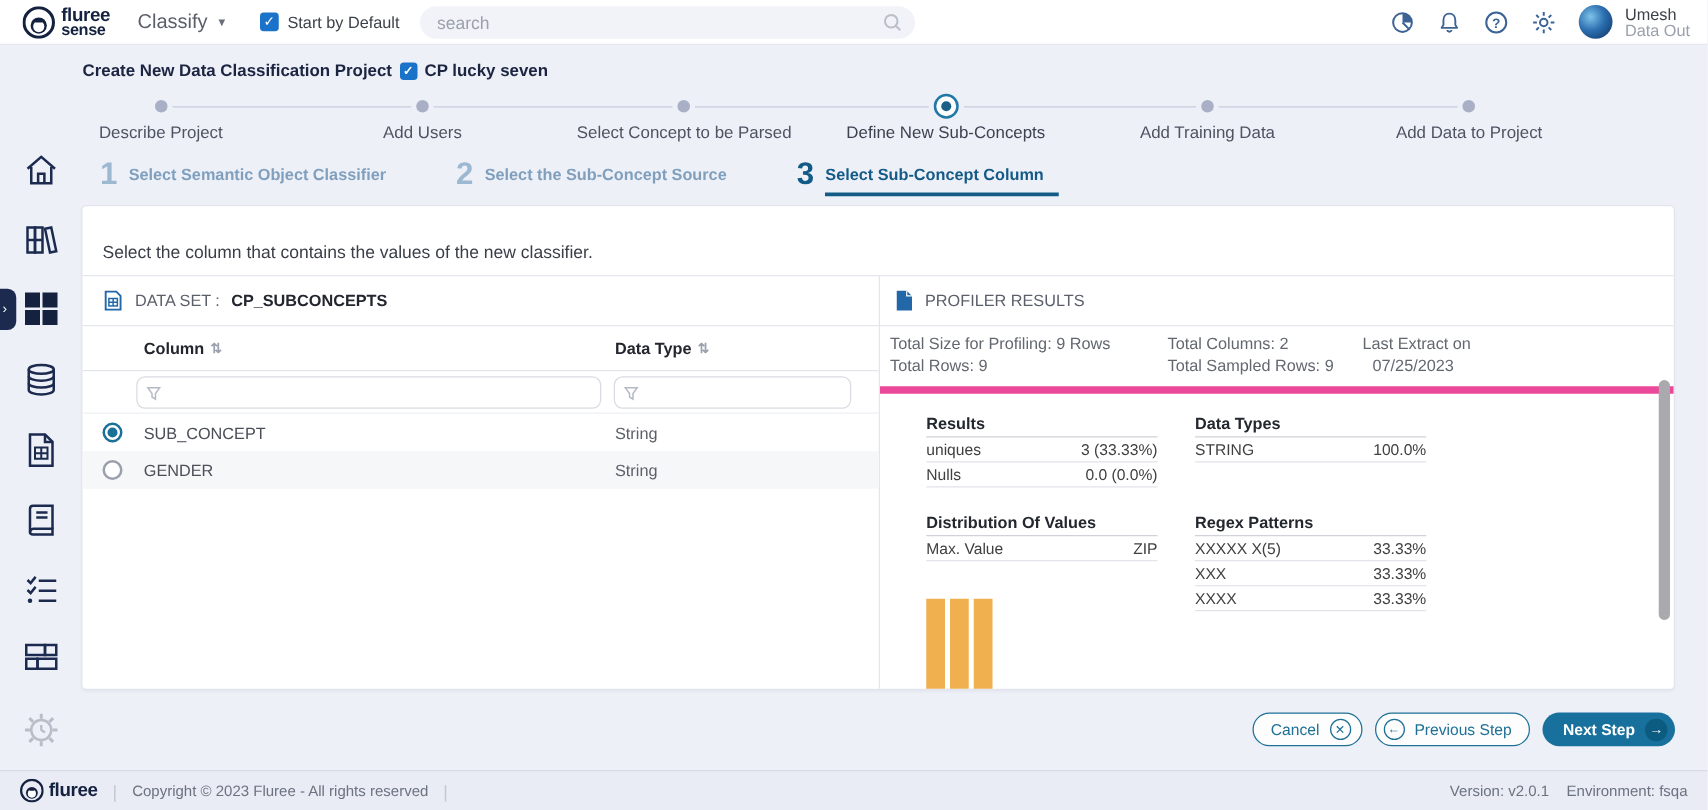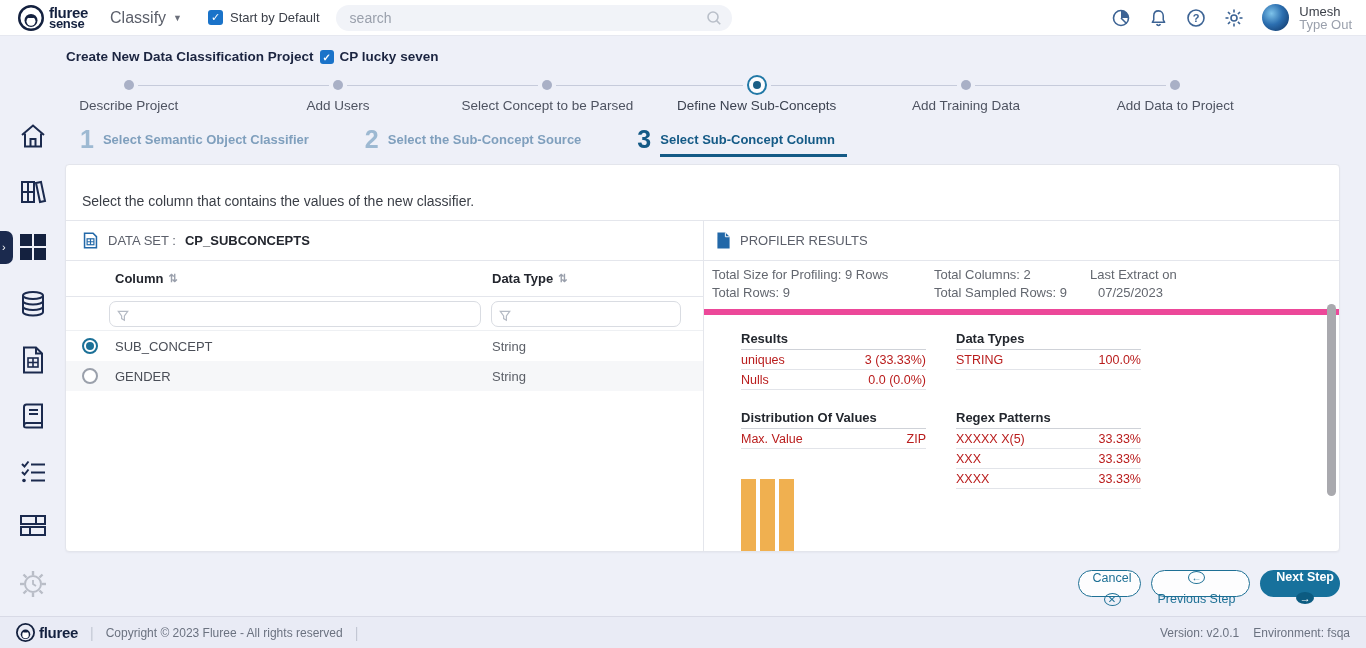--- a/index.html
+++ b/index.html
@@ -83,28 +83,28 @@
   .radio.sel { border-color:#1b7097; position:relative; }
   .radio.sel::after { content:""; position:absolute; left:2px; top:2px; width:8px; height:8px; border-radius:50%; background:#1b7097; }
   .dtype { color:#5c6068; }
 
   .pf-header { height:40px; display:flex; align-items:center; gap:9px; padding:0 12px; border-bottom:1px solid #e4e6ec; font-size:13px; color:#5b5f6a; }
   .pf-stats { display:flex; padding:5px 0 7px 8px; border-bottom:6px solid #ec4899; font-size:13px; color:#63676f; line-height:18px; }
   .pf-stats .sc1 { width:222px; } .pf-stats .sc2 { width:156px; }
   .pf-stats .ind { padding-left:8px; }
   .pf-body { padding:16px 0 0 37px; display:grid; grid-template-columns:185px 185px; column-gap:30px; row-gap:20px; align-items:start; }
   .sec-title { font-size:13px; font-weight:bold; color:#23272e; padding-bottom:3px; border-bottom:1px solid #cfd2d8; }
-  .sec-row { display:flex; justify-content:space-between; font-size:12.5px; color:#b91c1c; padding:2.5px 0; border-bottom:1px solid #e2e4e9; }
+  .sec-row { display:flex; justify-content:space-between; font-size:12.5px; color:#404040; padding:2.5px 0; border-bottom:1px solid #e2e4e9; }
   .bars { position:absolute; left:37px; top:258px; display:flex; gap:4px; align-items:flex-start; }
   .pbar { width:15px; background:#f0b050; }
   .scroll-thumb { position:absolute; right:3px; top:83px; width:9px; height:192px; background:#a9a9ae; border-radius:5px; cursor:pointer; }
 
   
   .actions { display:flex; justify-content:flex-end; align-items:center; gap:10px; margin-top:18px; }
-  .btn { display:flex; align-items:center; gap:8px; height:27px; border-radius:14px; font-size:12.5px; cursor:pointer;flex-direction:column; }
+  .btn { display:flex; align-items:center; gap:8px; height:27px; border-radius:14px; font-size:12.5px; cursor:pointer; }
   .btn-outline { border:1.4px solid #1e7095; color:#1e7095; background:#fdfdfe; padding:0 8px 0 14px; }
   .btn-outline.prev { padding:0 14px 0 6px; }
   .ring-ic { width:17px; height:17px; border:1.4px solid #1e7095; border-radius:50%; display:flex; align-items:center; justify-content:center; font-size:10px; color:#1e7095; }
   .btn-fill { background:#17719c; color:#fff; font-weight:bold; padding:0 6px 0 16px; border:none; }
   .fill-ic { width:18px; height:18px; background:#0c5b81; border-radius:50%; display:flex; align-items:center; justify-content:center; font-size:11px; color:#fff; }
 
   
   .footer { position:absolute; left:0; bottom:0; width:100%; height:32px; background:#e9ebf5; border-top:1px solid #d8dae6; display:flex; align-items:center; padding:0 16px; }
   .f-logo { display:flex; align-items:center; gap:4px; color:#14213f; font-weight:bold; font-size:15px; letter-spacing:-0.3px; }
   .f-sep { color:#c3c7d4; margin:0 12px; font-size:14px; }
@@ -173,21 +173,21 @@
             <line x1="4" y1="4" x2="6.1" y2="6.1"></line>
             <line x1="13.9" y1="13.9" x2="16" y2="16"></line>
             <line x1="16" y1="4" x2="13.9" y2="6.1"></line>
             <line x1="6.1" y1="13.9" x2="4" y2="16"></line>
           </g>
         </svg>
       </span>
     <span class="avatar"></span>
     <div class="user-block">
       <div class="user-name">Umesh</div>
-      <div class="sign-out">Type Out</div>
+      <div class="sign-out">Data Out</div>
     </div>
   </div>
 </div>
 
 <div class="page">
 
   <div class="breadcrumb">
     <span>Create New Data Classification Project</span>
     <span class="bc-icon">✓</span>
     <span>CP lucky seven</span>

